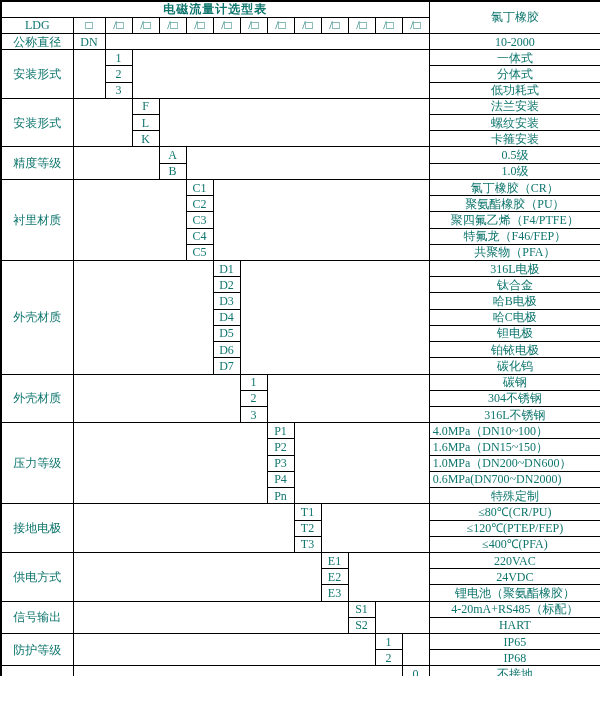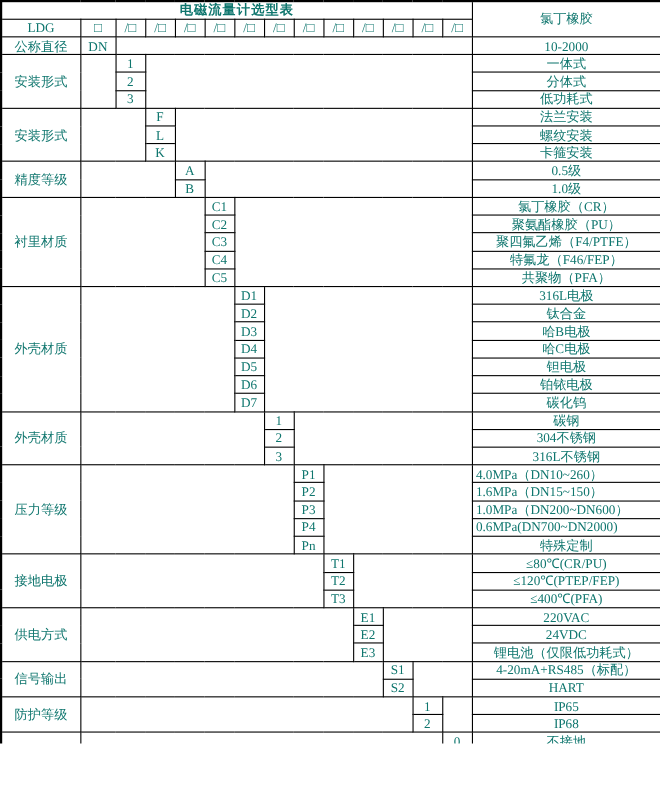--- a/index.html
+++ b/index.html
@@ -175,21 +175,21 @@
         </tr>
         <tr>
           <td class="code">3</td>
           <td class="desc">316L不锈钢</td>
         </tr>
         <tr>
           <td class="lbl" rowspan="5">压力等级</td>
           <td class="empty" colspan="7" rowspan="5"></td>
           <td class="code">P1</td>
           <td class="empty" colspan="5" rowspan="5"></td>
-          <td class="desc left">4.0MPa（DN10~260）</td>
+          <td class="desc left">4.0MPa（DN10~100）</td>
         </tr>
         <tr>
           <td class="code">P2</td>
           <td class="desc left">1.6MPa（DN15~150）</td>
         </tr>
         <tr>
           <td class="code">P3</td>
           <td class="desc left">1.0MPa（DN200~DN600）</td>
         </tr>
         <tr>
@@ -221,21 +221,21 @@
           <td class="code">E1</td>
           <td class="empty" colspan="3" rowspan="3"></td>
           <td class="desc">220VAC</td>
         </tr>
         <tr>
           <td class="code">E2</td>
           <td class="desc">24VDC</td>
         </tr>
         <tr>
           <td class="code">E3</td>
-          <td class="desc">锂电池（仅限低功耗式）</td>
+          <td class="desc">锂电池（聚氨酯橡胶）</td>
         </tr>
         <tr>
           <td class="lbl" rowspan="2">信号输出</td>
           <td class="empty" colspan="10" rowspan="2"></td>
           <td class="code">S1</td>
           <td class="empty" colspan="2" rowspan="2"></td>
           <td class="desc">4-20mA+RS485（标配）</td>
         </tr>
         <tr>
           <td class="code">S2</td>

